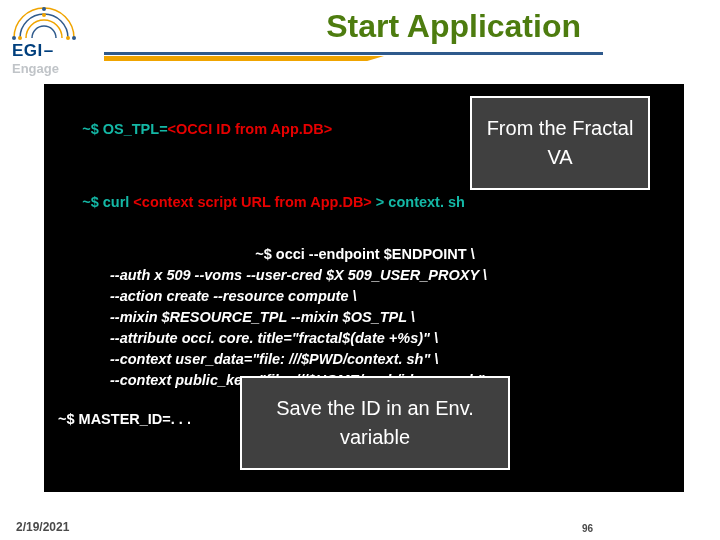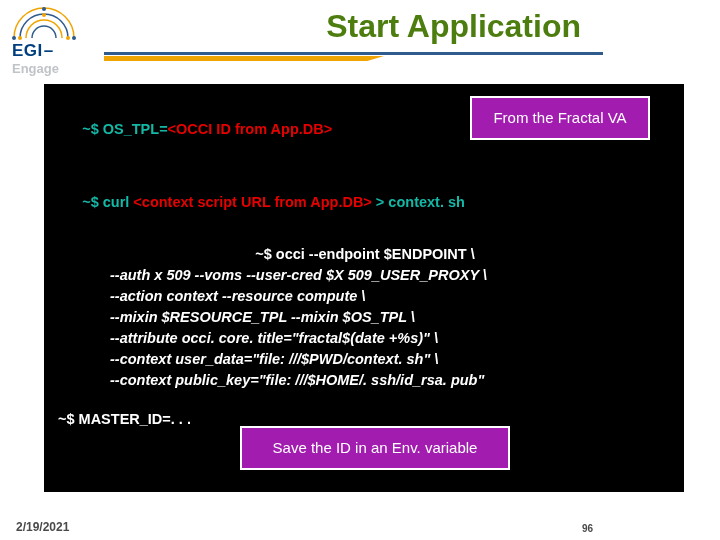--- a/index.html
+++ b/index.html
@@ -20,21 +20,21 @@
   .title-rule { position: absolute; left: 104px; right: 0; top: 52px; height: 3px; background: #2f5a8c; }
   .gold-line { position: absolute; left: 104px; top: 56px; width: 280px; height: 5px; background: #f0a400; clip-path: polygon(0 0, 100% 0, 94% 100%, 0 100%); }
 
   
   .term { position: absolute; left: 44px; top: 84px; width: 640px; height: 408px; background: #000; color: #fff; font-family: Arial, Helvetica, sans-serif; font-size: 14.5px; font-weight: 700; line-height: 1.45; padding: 14px 16px 10px 14px; }
   .term .row { margin-bottom: 10px; white-space: pre-wrap; }
   .red { color: #e60000; }
   .white { color: #14b8a6; }
 
   
-  .callout { position: absolute; border: 2px solid #fff; background: #a21caf; color: #fff; font-weight: 400; font-size: 15px; padding: 9px 12px; text-align: center; }
+  .callout { position: absolute; border: 2px solid #fff; background: #404040; color: #fff; font-weight: 400; font-size: 20px; padding: 16px 12px; text-align: center; }
   .callout-fractal { right: 34px; top: 12px; width: 180px; }
   .callout-save { left: 196px; bottom: 22px; width: 270px; }
 
   
   .occi { margin-top: 4px; margin-bottom: 10px; }
   .occi .line { margin-left: 4px; text-align: center; }
   .occi .cont { margin-left: 52px; font-style: italic; }
 
   
   .footer-date { position: absolute; left: 8px; bottom: 6px; font-size: 12px; font-weight: 700; color: #4a4a4a; margin-left: 8px; }
@@ -79,21 +79,21 @@
     <div class="callout callout-fractal">From the Fractal VA</div>
 
 
     <div class="row">
       <span class="white">~$ curl </span><span class="red">&lt;context script URL from App.DB&gt;</span><span class="white"> &gt; context. sh</span>
     </div>
 
     <div class="occi">
       <div class="line">~$ occi --endpoint $ENDPOINT \</div>
       <div class="cont">--auth x 509 --voms --user-cred $X 509_USER_PROXY \</div>
-      <div class="cont">--action context --resource compute \</div>
+      <div class="cont">--action create --resource compute \</div>
       <div class="cont">--mixin $RESOURCE_TPL --mixin $OS_TPL \</div>
       <div class="cont">--attribute occi. core. title="fractal$(date +%s)" \</div>
       <div class="cont">--context user_data="file: ///$PWD/context. sh" \</div>
       <div class="cont">--context public_key="file: ///$HOME/. ssh/id_rsa. pub"</div>
     </div>
 
     <div class="row" style="margin-top:18px;">~$ MASTER_ID=. . .</div>
 
     <div class="callout callout-save">Save the ID in an Env. variable</div>
 

